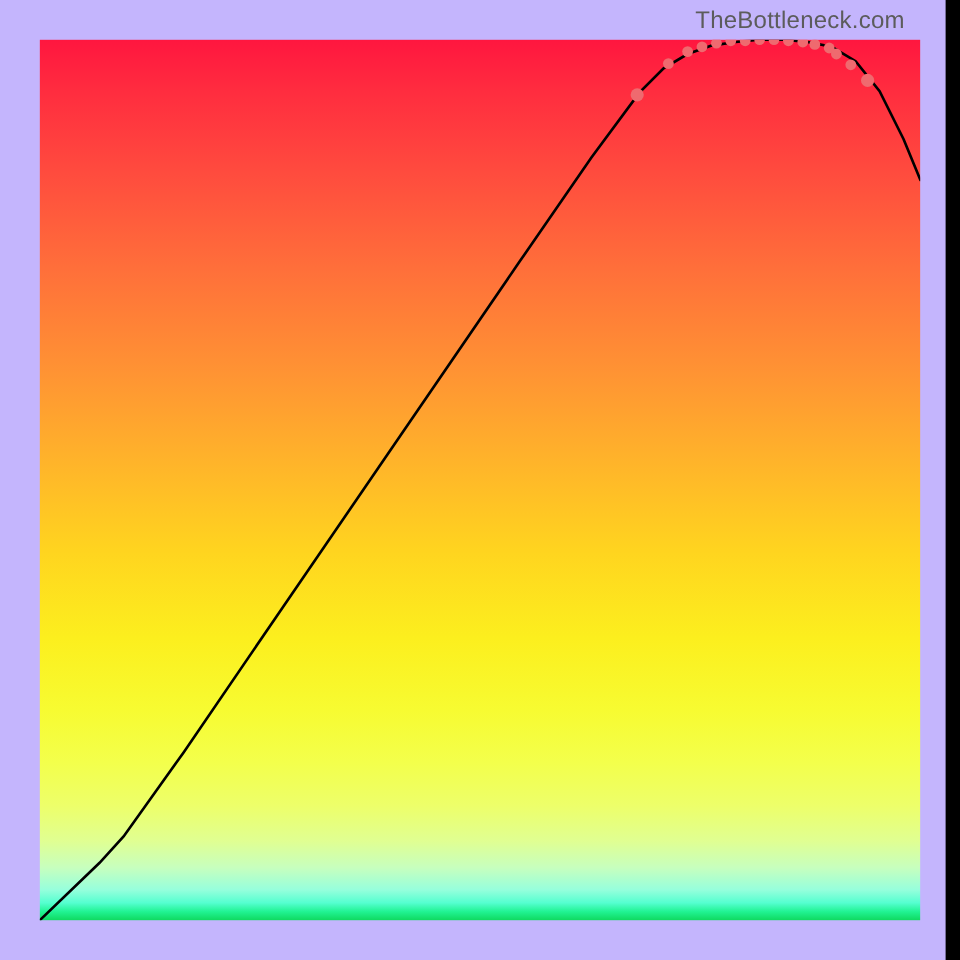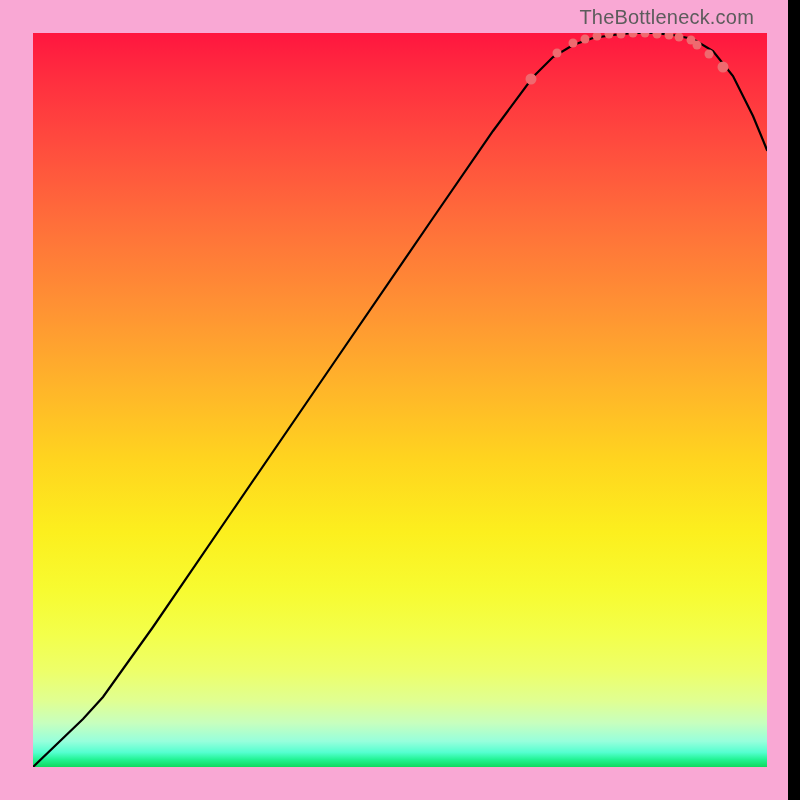--- a/index.html
+++ b/index.html
@@ -8,21 +8,21 @@
     width: 800px;
     height: 800px;
     background: #000;
     overflow: hidden;
     font-family: Arial, Helvetica, sans-serif;
   }
   .stage {
     position: relative;
     width: 788px;
     height: 800px;
-    background: #f9a8d4;
+    background: #c4b5fd;
   }
   .plot {
     position: absolute;
     left: 33px;
     top: 33px;
     width: 734px;
     height: 734px;
     overflow: hidden;
   }
   .gradient {

